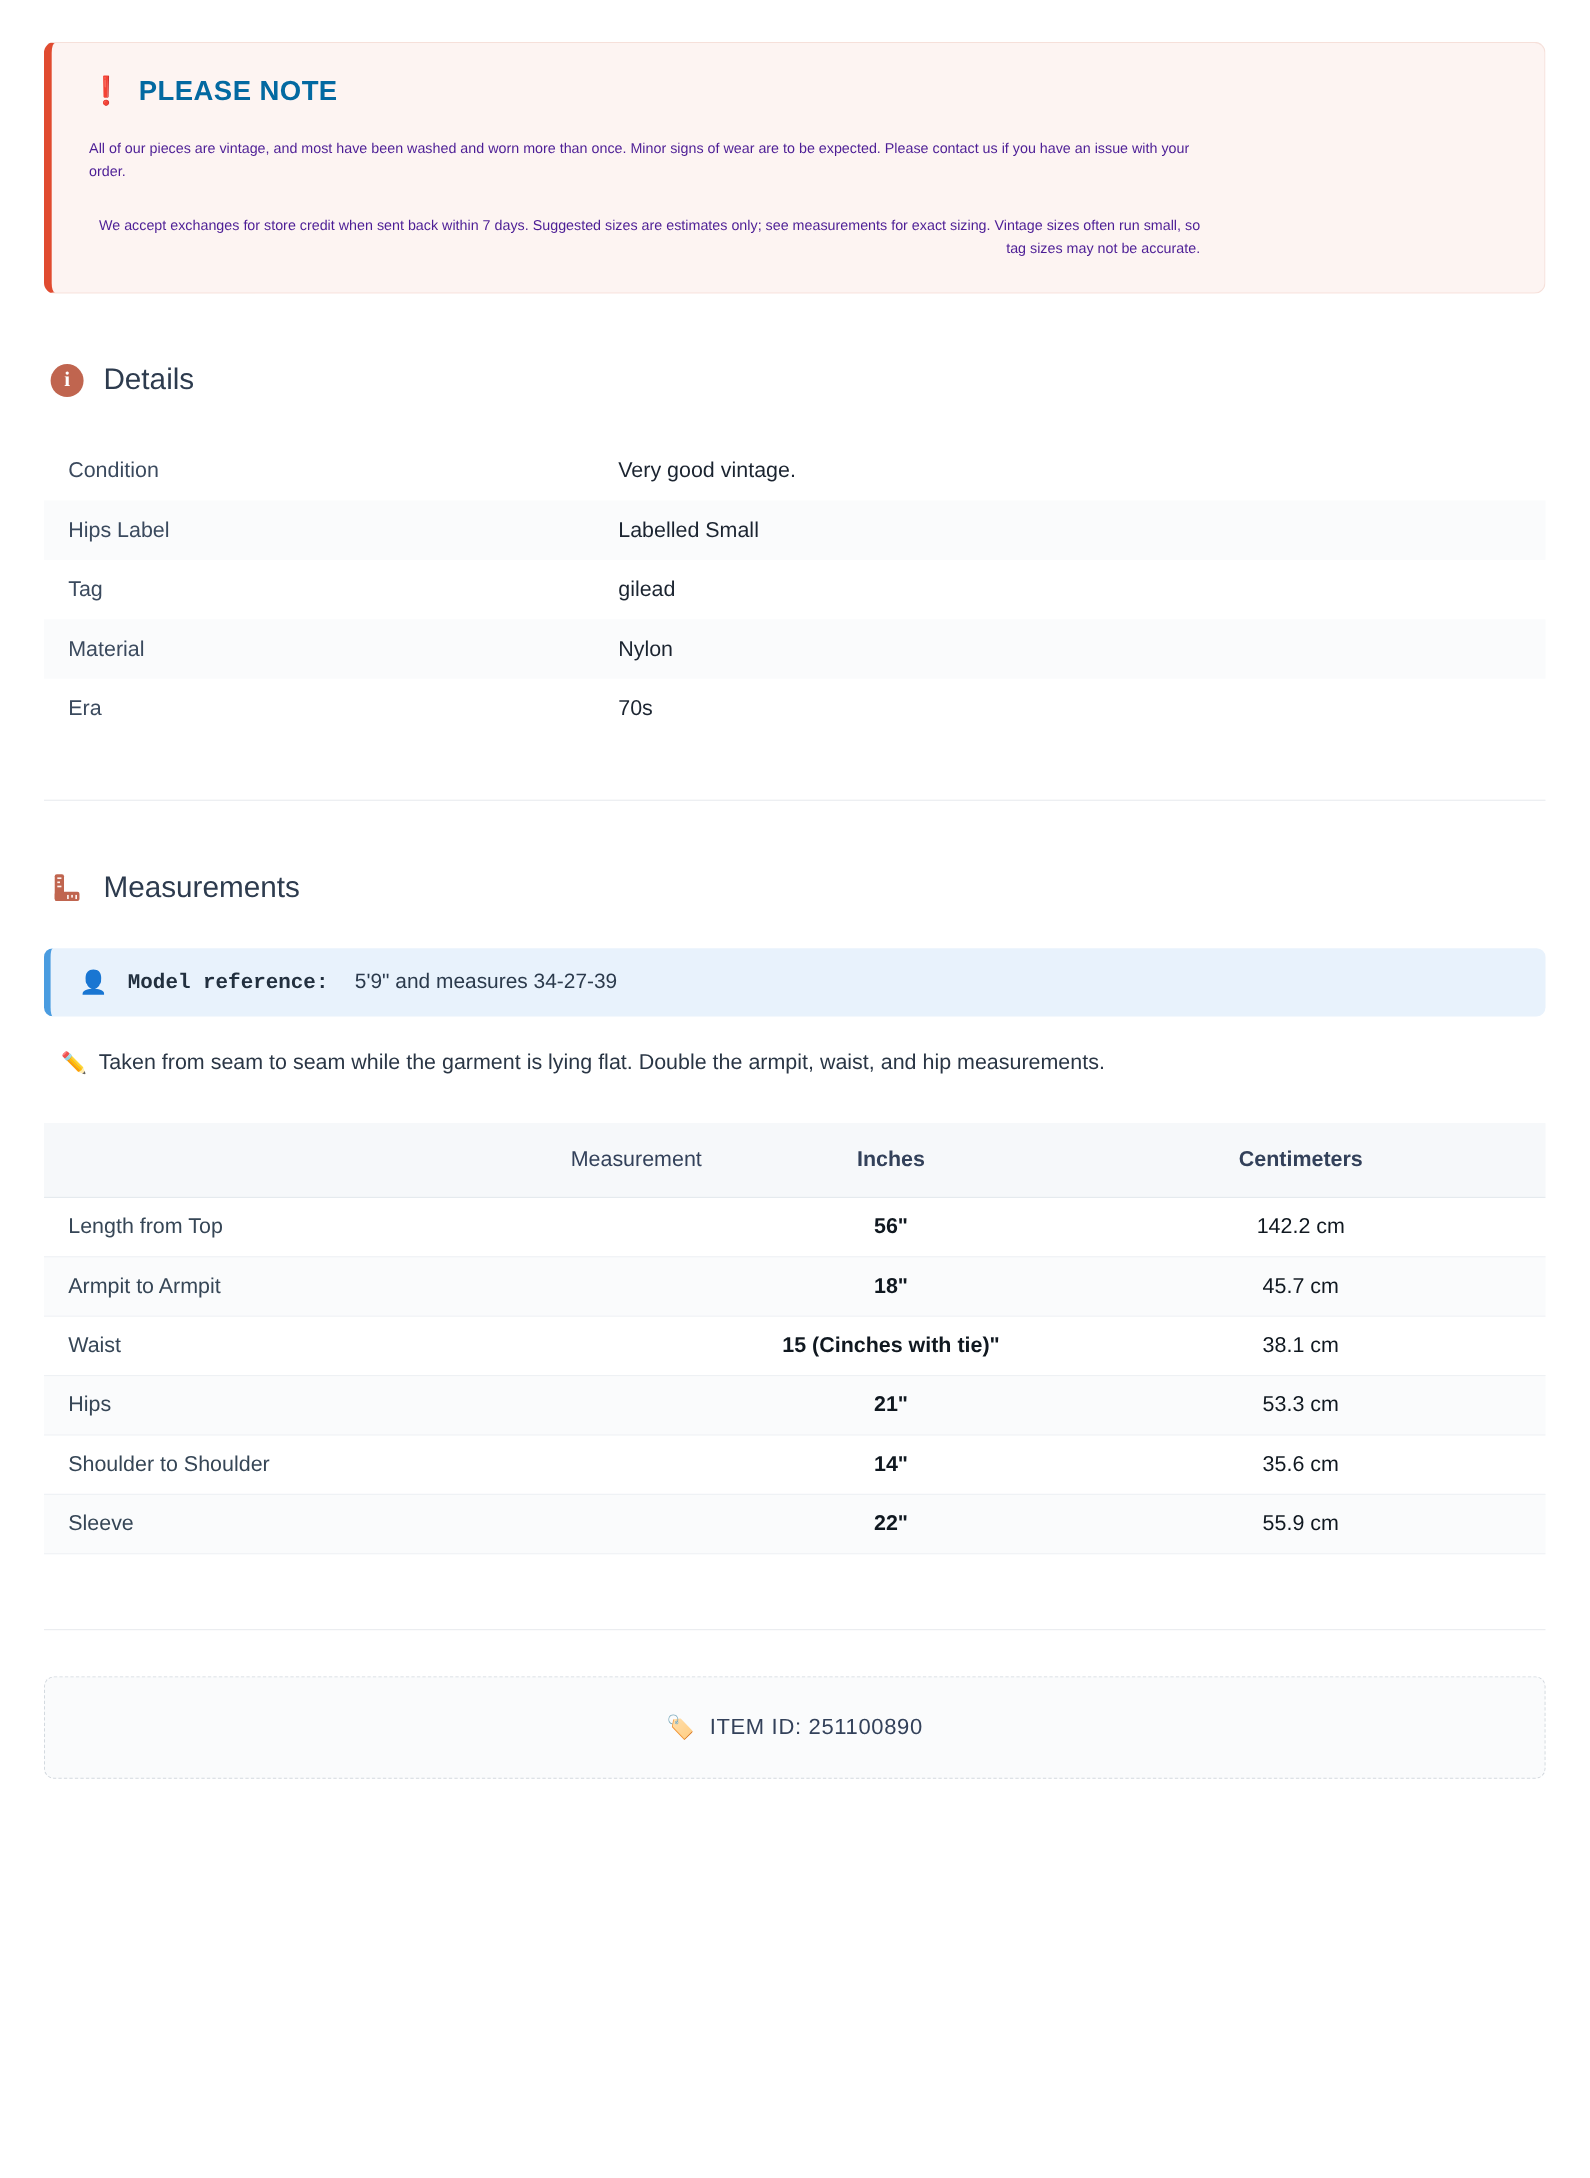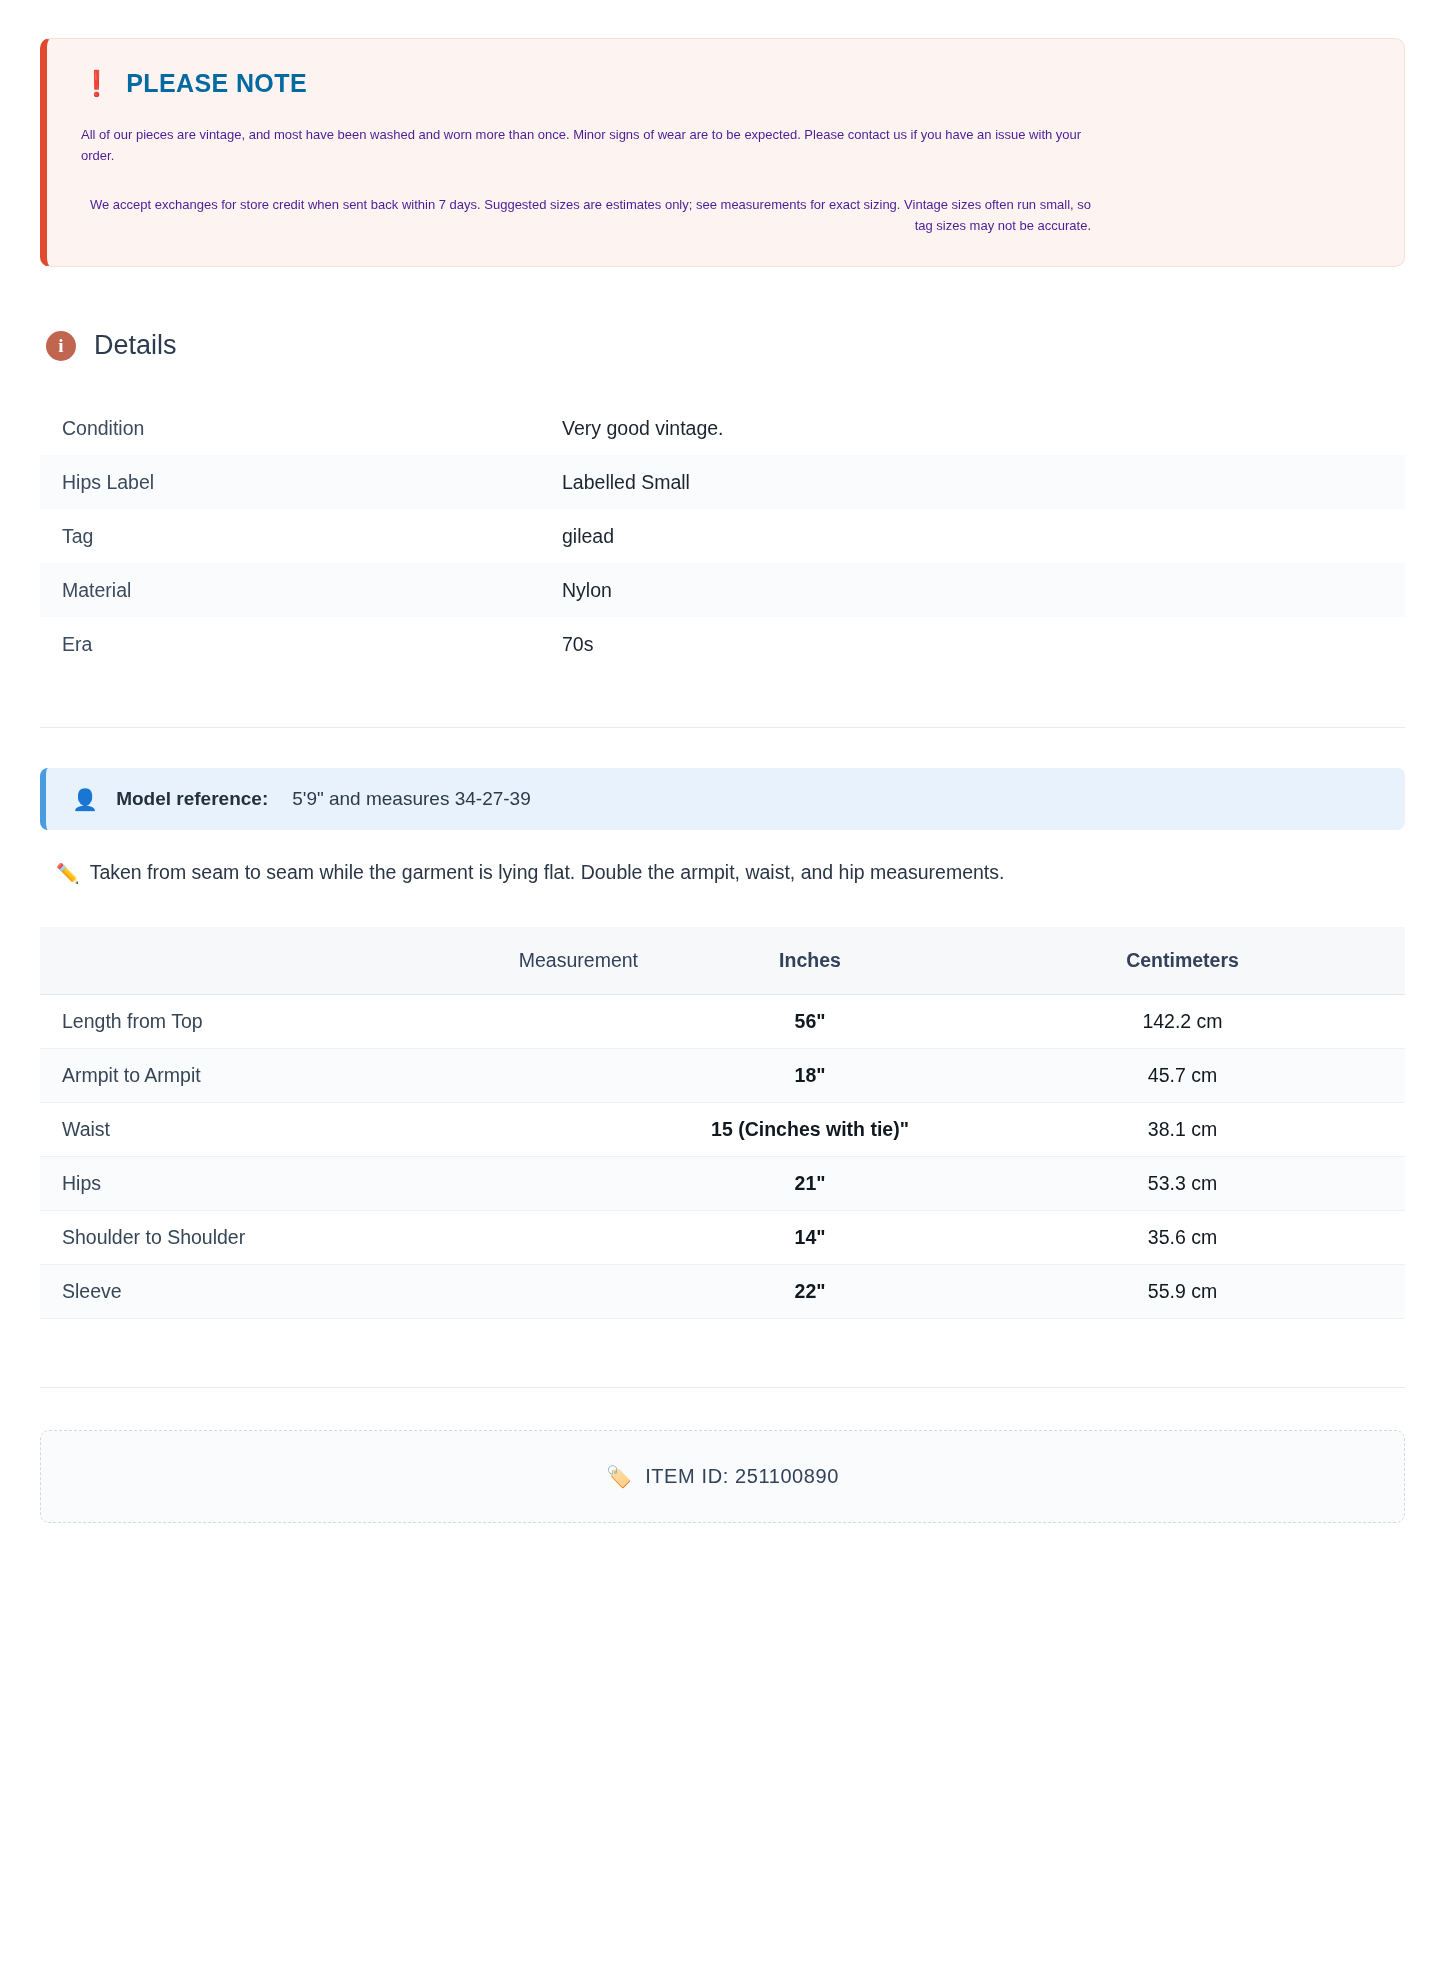--- a/index.html
+++ b/index.html
@@ -122,21 +122,21 @@
     border-left: 6px solid #4a9ce0;
     border-radius: 8px;
     padding: 20px 26px;
     margin-top: 40px;
     display: flex;
     align-items: center;
     gap: 18px;
     font-size: 19px;
   }
   .model-box .person { font-size: 21px; line-height: 1; }
-  .model-box .lbl { font-weight: bold; color: #22303f; }
+  .model-box .lbl { font-weight: bold; color: #22303f; font-family: Liberation Mono, monospace; }
   .model-box .val { color: #2b3a4c; margin-left: 6px; }
 
   .seam-note {
     display: flex;
     align-items: flex-start;
     gap: 10px;
     font-size: 19.5px;
     color: #2a3645;
     margin: 31px 0 0 16px;
   }
@@ -228,20 +228,33 @@
       </tr>
       <tr>
         <td class="k">Era</td>
         <td class="v">70s</td>
       </tr>
     </tbody>
   </table>
 
   <hr class="divider">
 
+  <div class="section-head">
+    <svg class="ruler-ico" viewBox="0 0 32 32">
+      <rect x="4" y="3" width="9" height="26" rx="2" fill="#c0654f"></rect>
+      <rect x="4" y="20" width="24" height="9" rx="2" fill="#c0654f"></rect>
+      <rect x="6.5" y="6" width="4" height="1.6" fill="#fdf4f2"></rect>
+      <rect x="6.5" y="10" width="2.6" height="1.6" fill="#fdf4f2"></rect>
+      <rect x="6.5" y="14" width="4" height="1.6" fill="#fdf4f2"></rect>
+      <rect x="16" y="23" width="1.6" height="4" fill="#fdf4f2"></rect>
+      <rect x="20" y="23" width="1.6" height="2.6" fill="#fdf4f2"></rect>
+      <rect x="24" y="23" width="1.6" height="4" fill="#fdf4f2"></rect>
+    </svg>
+    <h2>Measurements</h2>
+  </div>
 
   <div class="model-box">
     <span class="person">👤</span>
     <span class="lbl">Model reference:</span>
     <span class="val">5'9" and measures 34-27-39</span>
   </div>
 
   <div class="seam-note">
     <span class="pencil">✏️</span>
     <span>Taken from seam to seam while the garment is lying flat. Double the armpit, waist, and hip measurements.</span>

